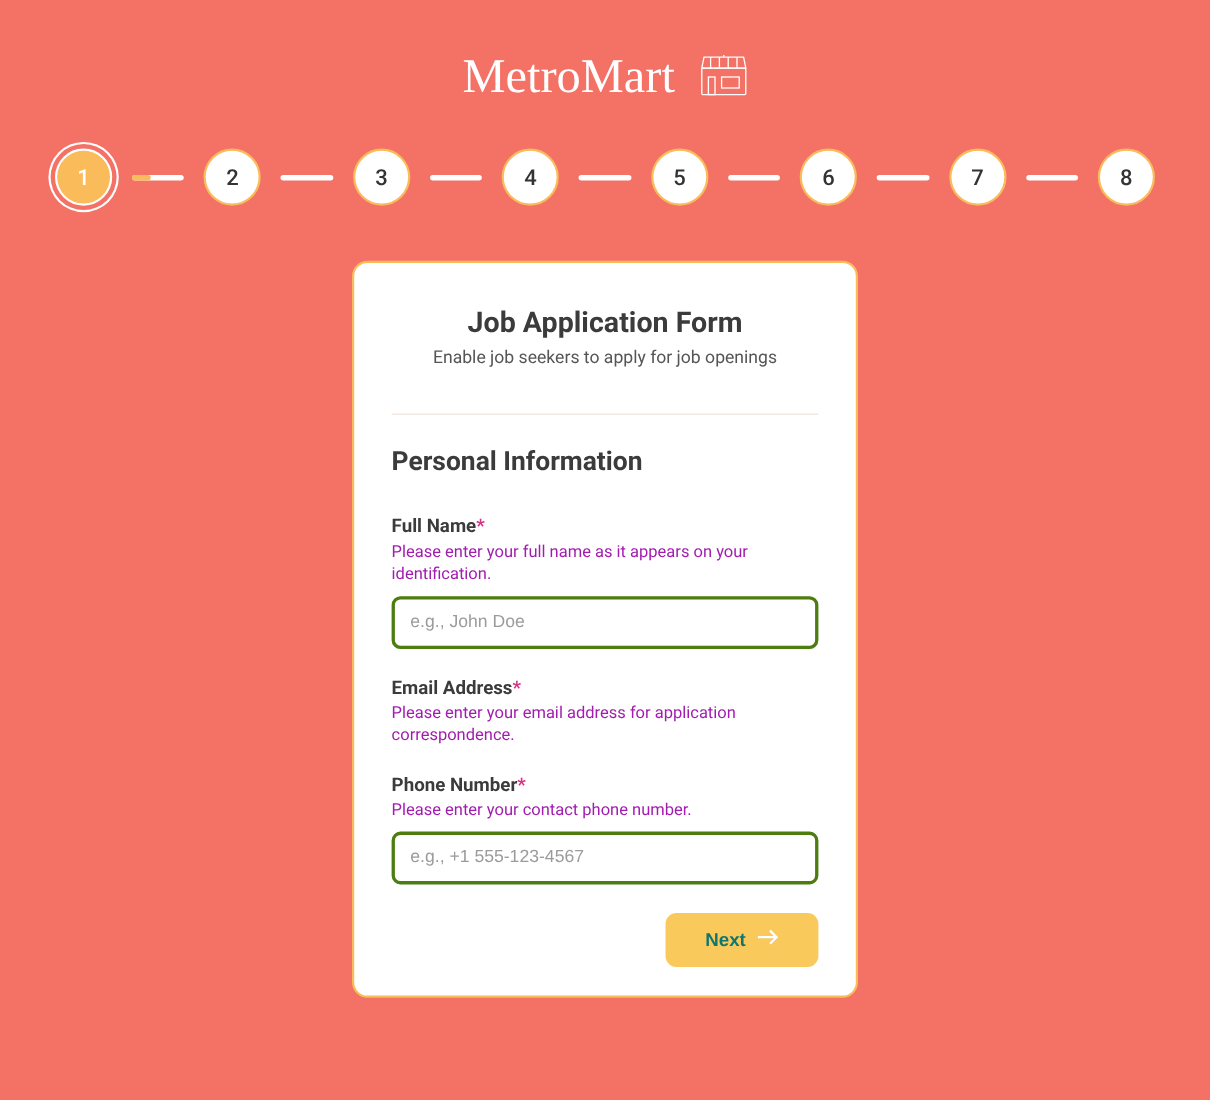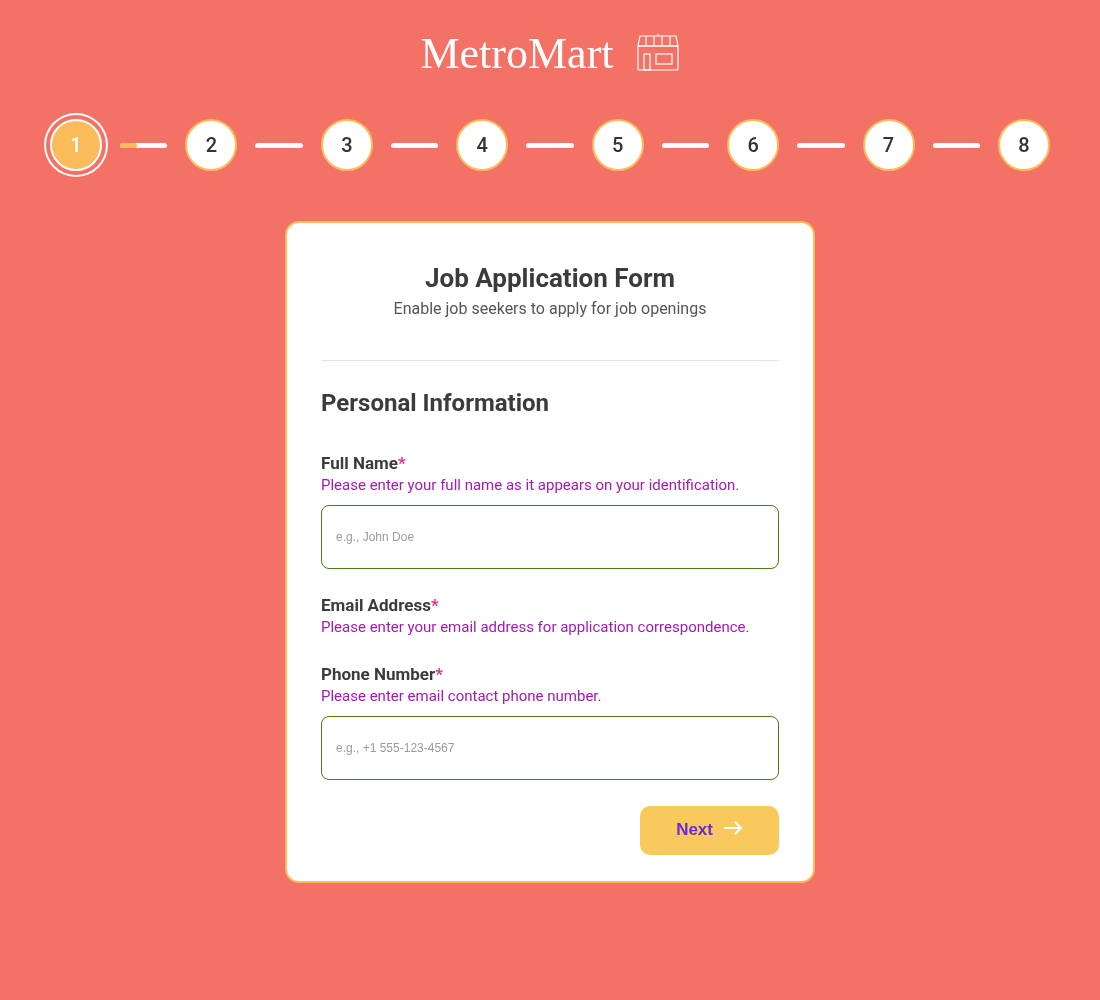--- a/index.html
+++ b/index.html
@@ -11,21 +11,21 @@
       font-family: -apple-system, BlinkMacSystemFont, "Segoe UI", Roboto, Helvetica, Arial, sans-serif;
       background-color: #f47165;
       width: 1100px;
       height: 1000px;
       overflow: hidden;
     }
     .logo-area {
       display: flex;
       justify-content: center;
       align-items: center;
-      padding-top: 28px;
+      padding-top: 44px;
       padding-bottom: 20px;
       gap: 22px;
     }
     .logo-text {
       font-family: "Brush Script MT", cursive;
       color: #ffffff;
       font-size: 44px;
       font-weight: 300;
     }
     .logo-icon svg {
@@ -76,21 +76,21 @@
     }
     .step-connector .progress {
       position: absolute;
       left: 0;
       top: 0;
       height: 5px;
       background: #fabb5b;
       border-radius: 3px;
     }
     .card {
-      width: 530px;
+      width: 460px;
       margin: 20px auto 0 auto;
       background: #ffffff;
       border: 2px solid #fabb5b;
       border-radius: 14px;
       padding: 40px 34px 26px 34px;
     }
     .card-title {
       text-align: center;
       font-size: 26px;
       font-weight: 700;
@@ -131,39 +131,39 @@
     }
     .field-help {
       font-size: 15px;
       color: #a21caf;
       line-height: 1.35;
       margin-top: 2px;
       margin-bottom: 10px;
     }
     .field-input {
       width: 100%;
-      padding: 24px 14px;
-      border: 1px solid #4d7c0f;
+      padding: 12px 14px;
+      border: 3px solid #4d7c0f;
       border-radius: 8px;
-      font-size: 12px;
+      font-size: 16px;
       color: #333;
       outline: none;
     }
     .field-input::placeholder {
       color: #9b9b9b;
     }
     .button-row {
       display: flex;
       justify-content: flex-end;
       margin-top: 10px;
     }
     .next-btn {
       background: #f9c95b;
       border: none;
-      color: #6d28d9;
+      color: #0f766e;
       font-weight: 700;
       font-size: 17px;
       padding: 14px 36px;
       border-radius: 10px;
       display: flex;
       align-items: center;
       gap: 10px;
       cursor: pointer;
     }
     .arrow-icon svg {
@@ -243,21 +243,21 @@
     <div>
       <span class="field-label">Email Address</span><span class="required-star">*</span>
     </div>
     <p class="field-help">Please enter your email address for application correspondence.</p>
   </div>
 
   <div class="field">
     <div>
       <span class="field-label">Phone Number</span><span class="required-star">*</span>
     </div>
-    <p class="field-help">Please enter email contact phone number.</p>
+    <p class="field-help">Please enter your contact phone number.</p>
     <input type="text" class="field-input" placeholder="e.g., +1 555-123-4567" style="">
   </div>
 
   <div class="button-row">
     <button class="next-btn">
       <span>Next</span>
       <span class="arrow-icon">
         <svg width="20" height="16" viewBox="0 0 20 16">
           <line x1="1" y1="8" x2="18" y2="8"></line>
           <polyline points="12,2 18,8 12,14"></polyline>

